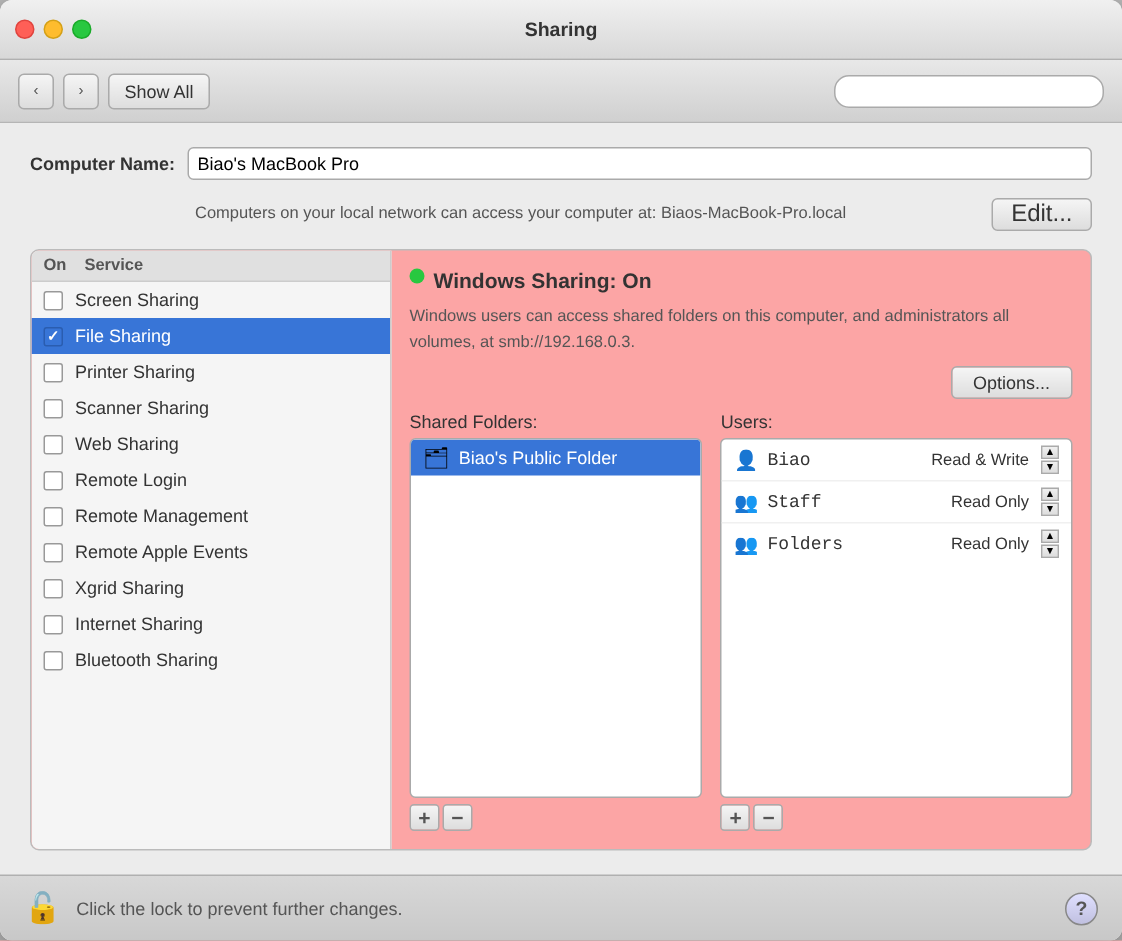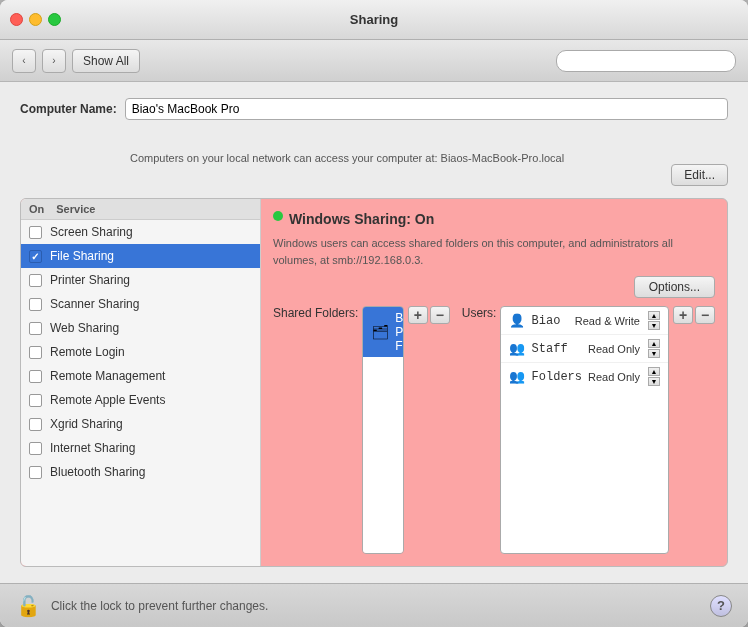--- a/index.html
+++ b/index.html
@@ -137,24 +137,23 @@
       flex: 1;
       line-height: 1.4;
     }
     .edit-btn {
       background: linear-gradient(to bottom, #f5f5f5, #ddd);
       border: 1px solid #aaa;
       border-radius: 4px;
       height: 22px;
       padding: 0 12px;
       cursor: pointer;
-      font-size: 12px;
+      font-size: 16px;
       color: #333;
       white-space: nowrap;
-      margin-top: 32px;
     }
     
     .main-panel {
       display: flex;
       flex: 1;
       background: #fca5a5;
       border: 1px solid #bbb;
       border-radius: 6px;
       overflow: hidden;
     }
@@ -260,21 +259,21 @@
       color: #333;
     }
     
     .folders-users-row {
       display: flex;
       gap: 12px;
       flex: 1;
     }
     .folders-section, .users-section {
       display: flex;
-      flex-direction: row;
+      flex-direction: column;
       gap: 4px;
     }
     .folders-section {
       flex: 1;
     }
     .users-section {
       flex: 1.2;
     }
     .section-label {
       font-size: 12px;

